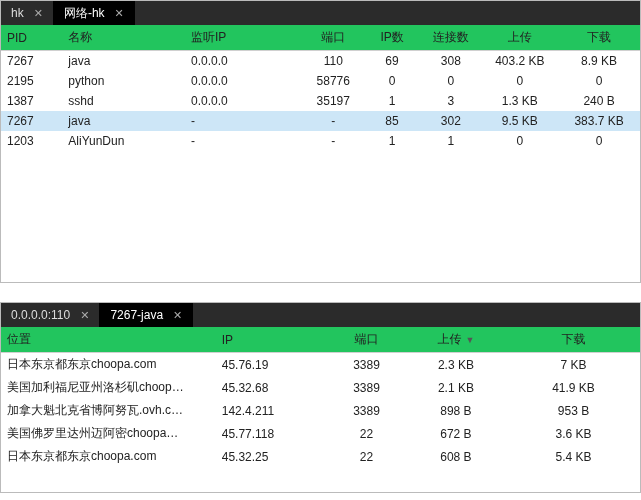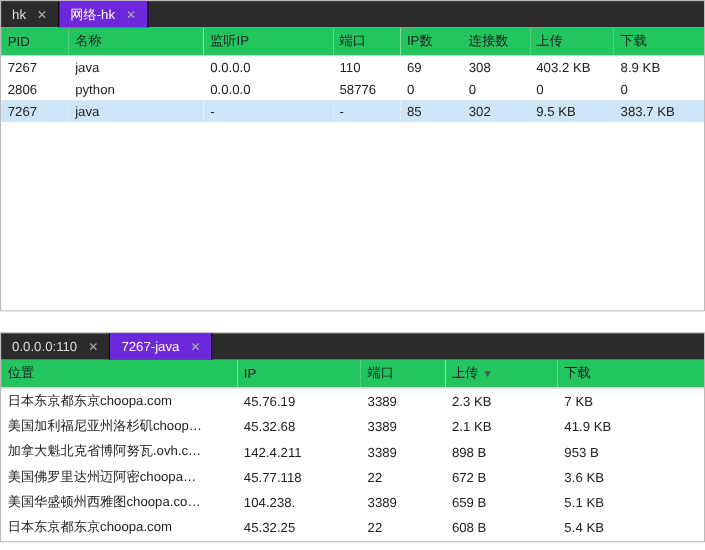--- a/index.html
+++ b/index.html
@@ -1,23 +1,23 @@
 <!DOCTYPE html>
 <html><head>
 <meta charset="utf-8">
 <style>
   html,body{margin:0;padding:0;font-family:"Microsoft YaHei",Arial,sans-serif;font-size:12px;color:#222;background:#fff;width:641px;height:500px;overflow:hidden}
   .tabbar{background:#2b2b2b;height:24px;display:flex;align-items:stretch}
   .tab{display:flex;align-items:center;padding:0 10px;color:#ddd;border-right:1px solid #000;cursor:pointer}
   .tab .cls{margin-left:10px;color:#aaa;font-size:11px}
-  .tab.active{background:#6d28d9;color:#fff}
+  .tab.active{background:#000000;color:#fff}
   table{border-collapse:collapse;width:100%;table-layout:fixed}
   thead th{background:#22c55e;border-bottom:1px solid #d0d0d0;text-align:left;padding:4px 6px;font-weight:400;white-space:nowrap;overflow:hidden;text-overflow:ellipsis}
   tbody td{padding:3px 6px;white-space:nowrap;overflow:hidden;text-overflow:ellipsis}
-  .num{text-align:left}
+  .num{text-align:center}
   .sel{background:#cde6f7}
   .upper{height:281px;border:1px solid #bbb;display:flex;flex-direction:column}
   .lower{height:189px;border:1px solid #bbb;display:flex;flex-direction:column;margin-top:19px}
   .upper .body,.lower .body{flex:1;overflow:auto}
   .sort{font-size:9px;color:#555;margin-left:4px}
 </style>
 </head>
 <body>
 
 <div class="upper">
@@ -60,38 +60,58 @@
             <td>7267</td>
             <td>java</td>
             <td>0.0.0.0</td>
             <td class="num">110</td>
             <td class="num">69</td>
             <td class="num">308</td>
             <td class="num">403.2 KB</td>
             <td class="num">8.9 KB</td>
           </tr>
           <tr>
-            <td>2806</td>
+            <td>2195</td>
             <td>python</td>
             <td>0.0.0.0</td>
             <td class="num">58776</td>
             <td class="num">0</td>
             <td class="num">0</td>
             <td class="num">0</td>
             <td class="num">0</td>
+          </tr>
+          <tr>
+            <td>1387</td>
+            <td>sshd</td>
+            <td>0.0.0.0</td>
+            <td class="num">35197</td>
+            <td class="num">1</td>
+            <td class="num">3</td>
+            <td class="num">1.3 KB</td>
+            <td class="num">240 B</td>
           </tr>
           <tr class="sel">
             <td>7267</td>
             <td>java</td>
             <td>-</td>
             <td class="num">-</td>
             <td class="num">85</td>
             <td class="num">302</td>
             <td class="num">9.5 KB</td>
             <td class="num">383.7 KB</td>
+          </tr>
+          <tr>
+            <td>1203</td>
+            <td>AliYunDun</td>
+            <td>-</td>
+            <td class="num">-</td>
+            <td class="num">1</td>
+            <td class="num">1</td>
+            <td class="num">0</td>
+            <td class="num">0</td>
           </tr>
         </tbody>
     </table>
   </div>
 </div>
 
 <div class="lower">
   <div class="tabbar" id="bot-tabs">
       <div class="tab">
         <span>0.0.0.0:110</span>
@@ -143,27 +163,20 @@
             <td class="num">953 B</td>
           </tr>
           <tr>
             <td>美国佛罗里达州迈阿密choopa…</td>
             <td>45.77.118</td>
             <td class="num">22</td>
             <td class="num">672 B</td>
             <td class="num">3.6 KB</td>
           </tr>
           <tr>
-            <td>美国华盛顿州西雅图choopa.co…</td>
-            <td>104.238.</td>
-            <td class="num">3389</td>
-            <td class="num">659 B</td>
-            <td class="num">5.1 KB</td>
-          </tr>
-          <tr>
             <td>日本东京都东京choopa.com</td>
             <td>45.32.25</td>
             <td class="num">22</td>
             <td class="num">608 B</td>
             <td class="num">5.4 KB</td>
           </tr>
         </tbody>
     </table>
   </div>
 </div>

